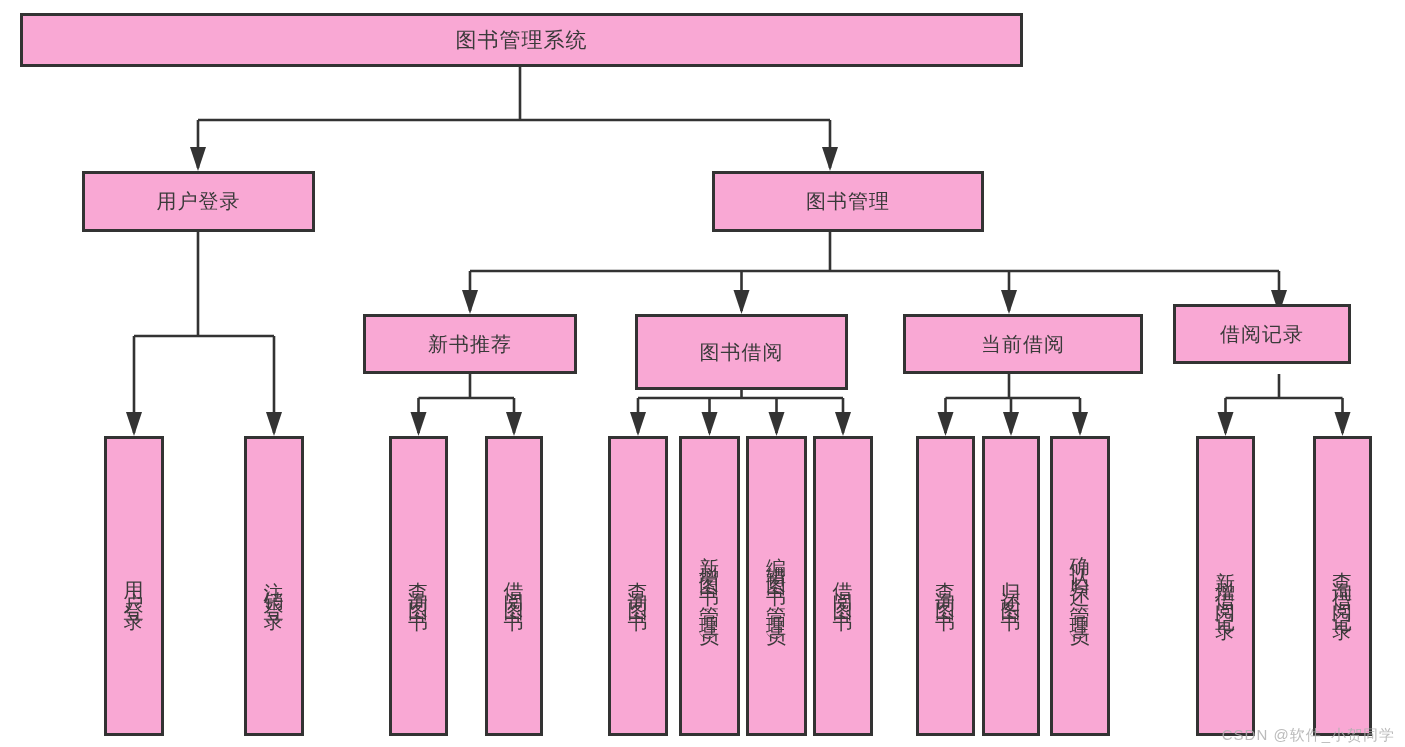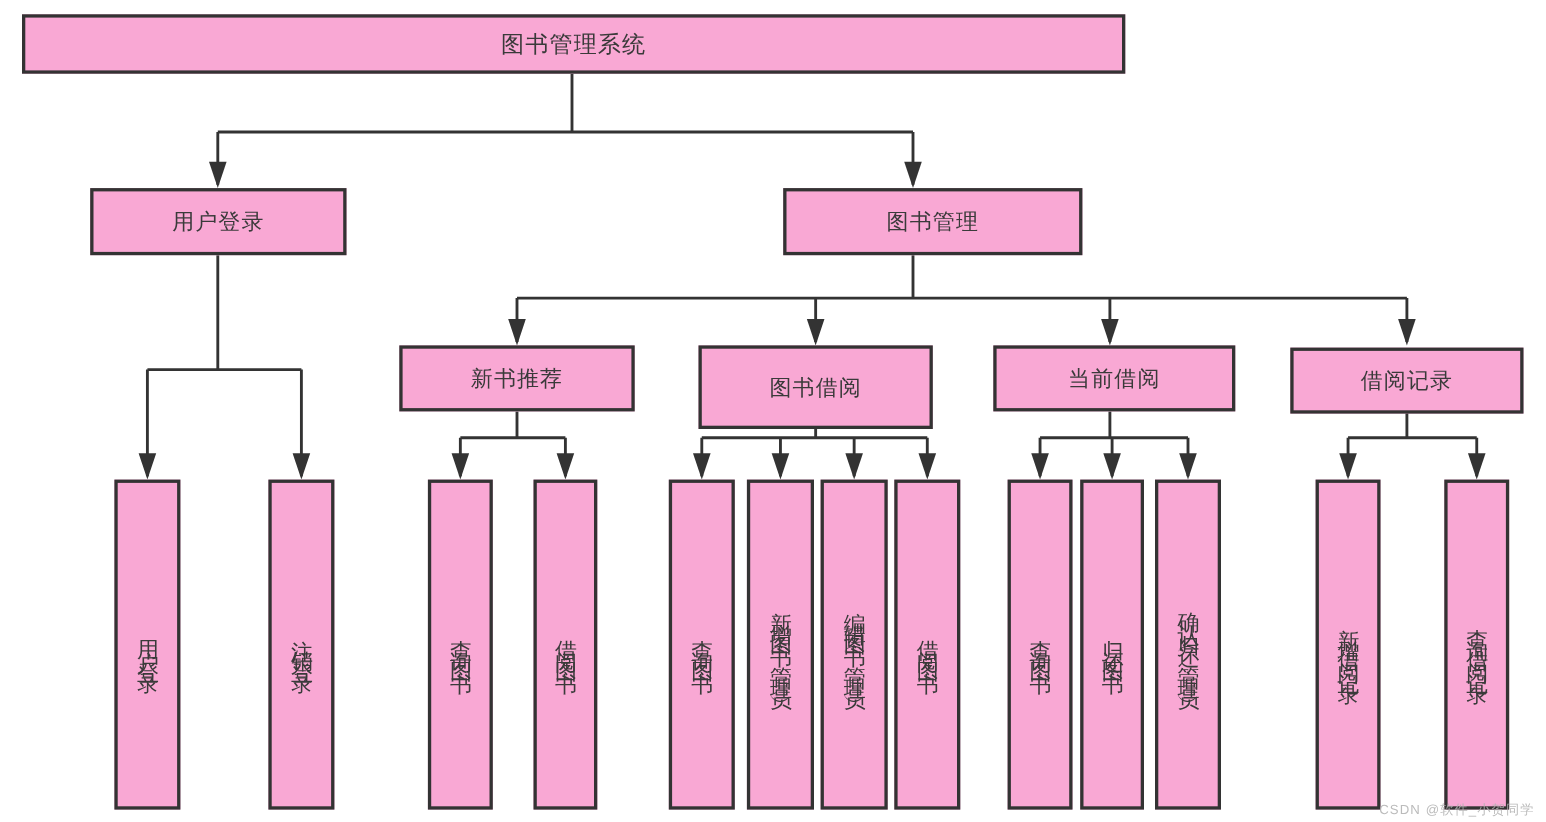--- a/index.html
+++ b/index.html
@@ -40,21 +40,21 @@
     writing-mode: vertical-rl;
     text-orientation: mixed;
     font-size: 20px;
     letter-spacing: 10px;
     line-height: 1;
   }
   #watermark {
     position: absolute;
     right: 10px;
     bottom: 2px;
-    font-size: 12px;
+    font-size: 15px;
     letter-spacing: 1px;
     color: var(--watermark, #b0b0b0);
     opacity: 0.85;
     z-index: 3;
     white-space: nowrap;
   }
 </style>
 </head>
 <body>
 
@@ -110,22 +110,22 @@
     </g>
   </svg>
 
   <div class="node h-node root-node" style="left:20px;top:13px;width:1003px;height:54px">图书管理系统</div>
 
   <div class="node h-node" style="left:82px;top:171px;width:233px;height:61px">用户登录</div>
   <div class="node h-node" style="left:712px;top:171px;width:272px;height:61px">图书管理</div>
 
   <div class="node h-node" style="left:363px;top:314px;width:214px;height:60px">新书推荐</div>
   <div class="node h-node" style="left:635px;top:314px;width:213px;height:76px">图书借阅</div>
-  <div class="node h-node" style="left:903px;top:314px;width:220px;height:60px">当前借阅</div>
-  <div class="node h-node" style="left:1173px;top:316px;width:212px;height:60px">借阅记录</div>
+  <div class="node h-node" style="left:903px;top:314px;width:240px;height:60px">当前借阅</div>
+  <div class="node h-node" style="left:1173px;top:304px;width:178px;height:60px">借阅记录</div>
 
   <div class="node v-node" style="left:104px;top:436px;width:60px;height:300px">用户登录</div>
   <div class="node v-node" style="left:244px;top:436px;width:60px;height:300px">注销登录</div>
 
   <div class="node v-node" style="left:389px;top:436px;width:59px;height:300px">查询图书</div>
   <div class="node v-node" style="left:485px;top:436px;width:58px;height:300px">借阅图书</div>
 
   <div class="node v-node" style="left:608px;top:436px;width:60px;height:300px">查询图书</div>
   <div class="node v-node" style="left:679px;top:436px;width:61px;height:300px">新增图书（管理员）</div>
   <div class="node v-node" style="left:746px;top:436px;width:61px;height:300px">编辑图书（管理员）</div>

